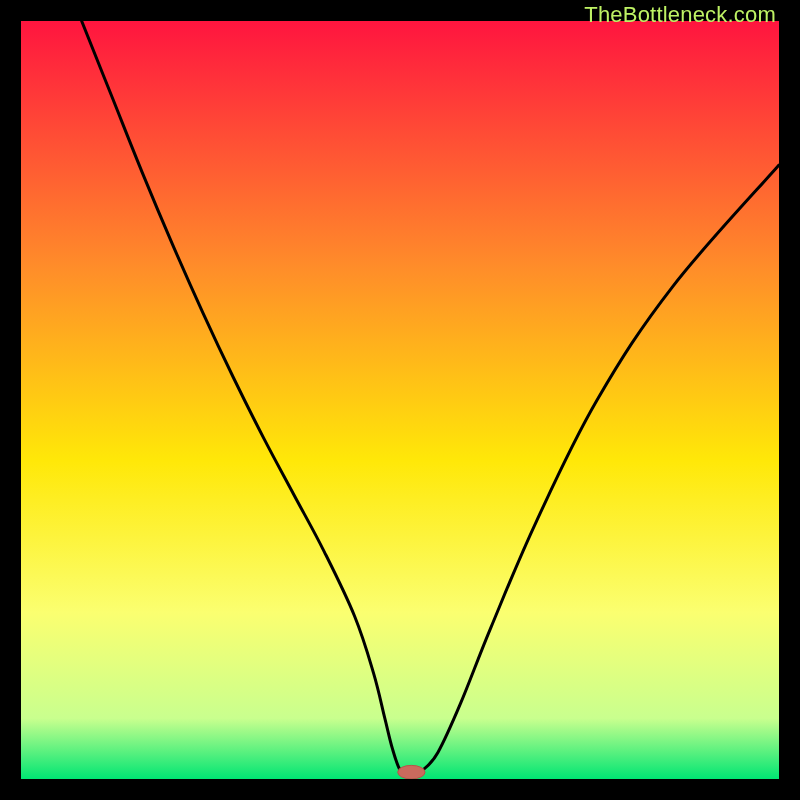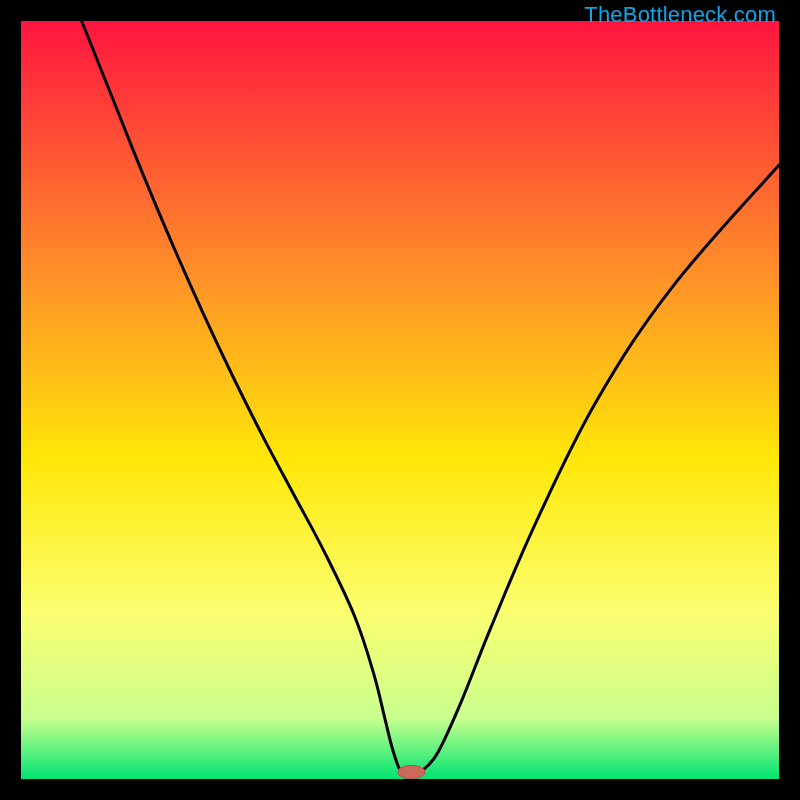--- a/index.html
+++ b/index.html
@@ -22,21 +22,21 @@
     left: 21px;
     top: 21px;
     width: 758px;
     height: 758px;
     overflow: hidden;
   }
   .watermark {
     position: absolute;
     top: 2px;
     right: 24px;
-    color: #0ea5e9;
+    color: #bef264;
     font-size: 22px;
     font-weight: 500;
     letter-spacing: 0.2px;
     z-index: 5;
     margin-left: 9px;
   }
   svg { display: block; }
 </style>
 </head>
 <body>

